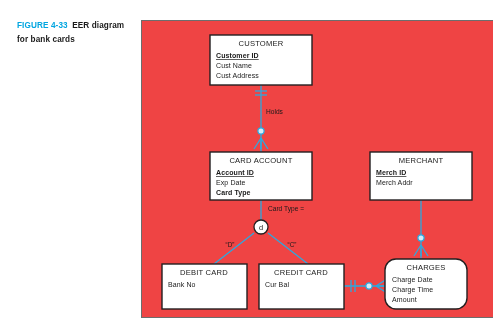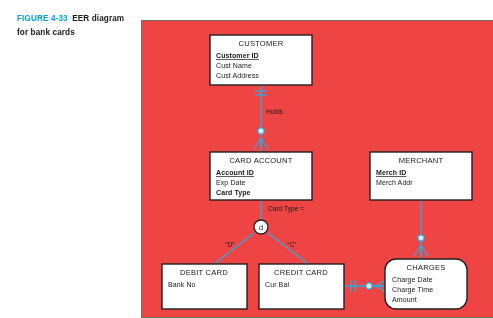--- a/index.html
+++ b/index.html
@@ -13,21 +13,21 @@
     height: 318px;
     position: relative;
     overflow: hidden;
     font-family: "Liberation Sans", sans-serif;
   }
 
   
   #caption-block {
     position: absolute;
     left: 17px;
-    top: 10px;
+    top: 17px;
     width: 112px;
     line-height: 11px;
   }
   .caption-figure-no {
     font-size: 8.2px;
     font-weight: bold;
     color: #00a5e0;
     letter-spacing: 0.1px;
     white-space: nowrap;
   }

